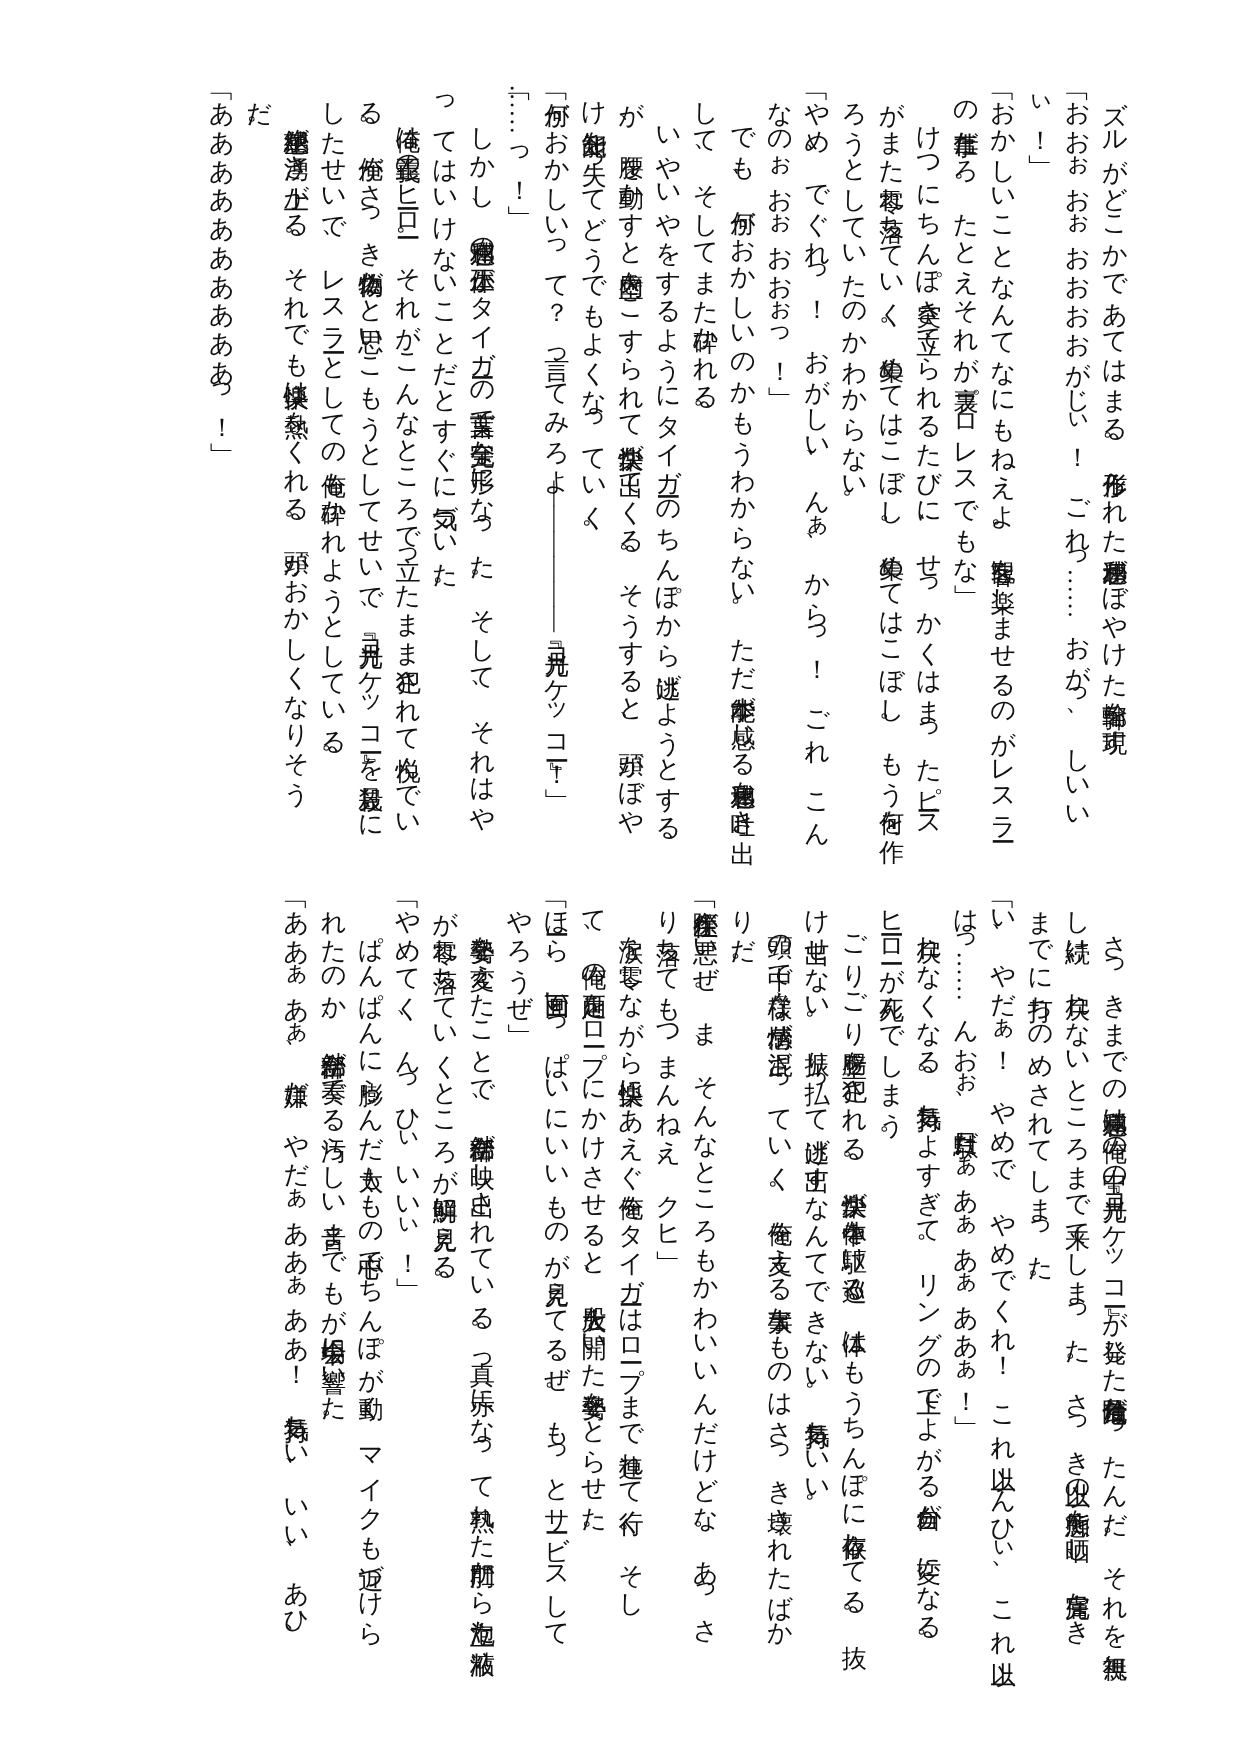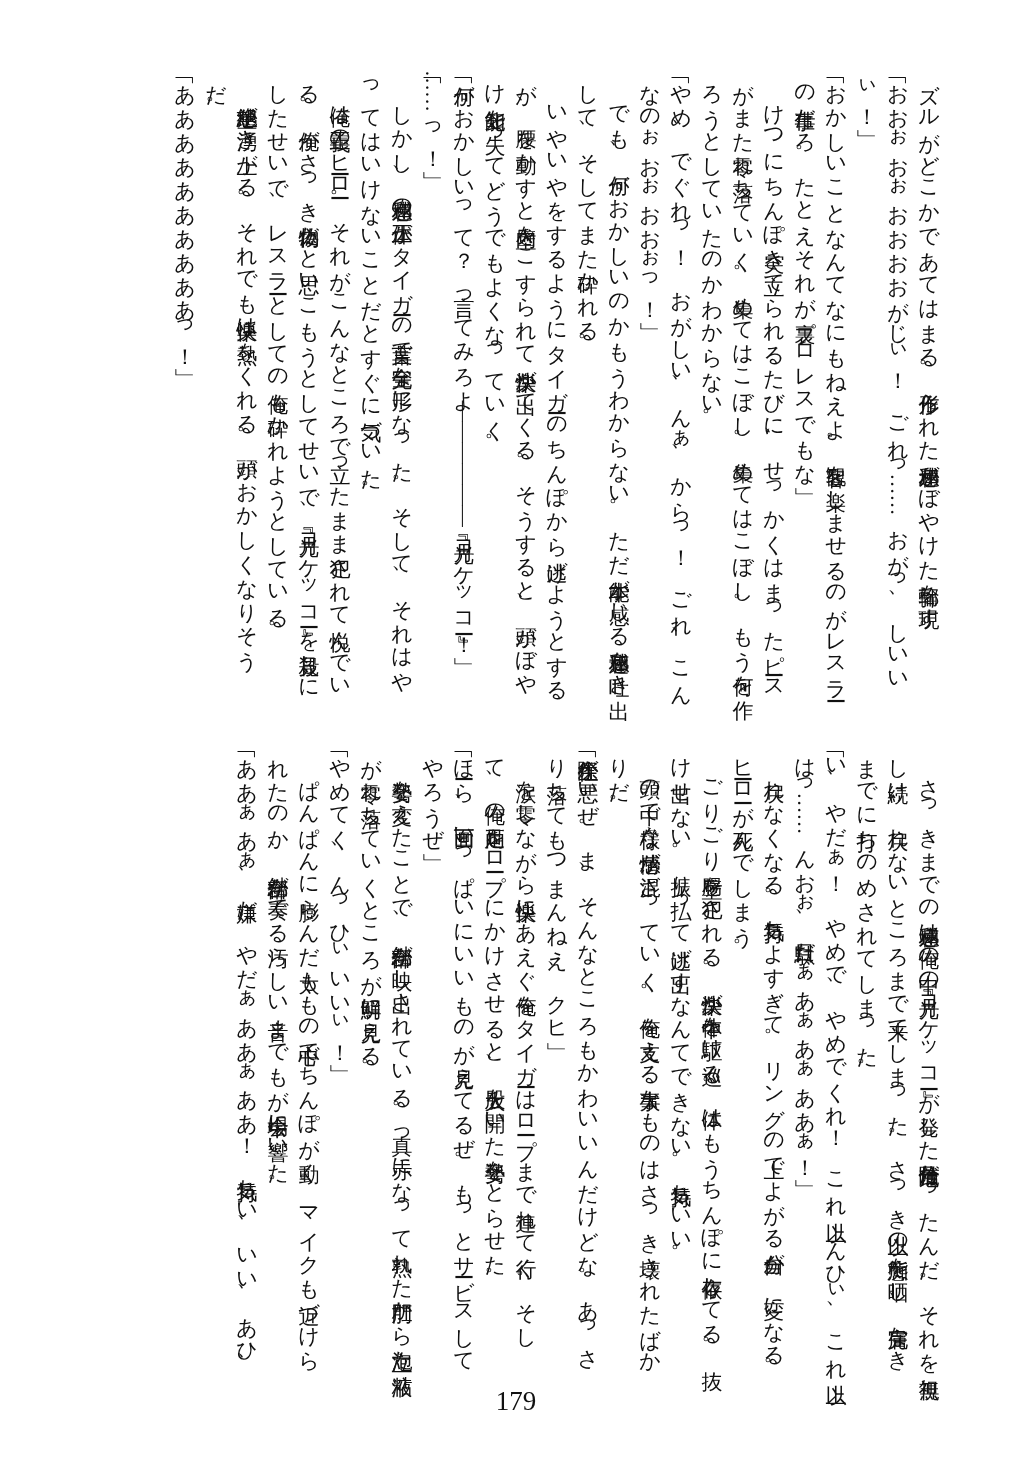--- a/index.html
+++ b/index.html
@@ -71,14 +71,13 @@
       <p>　ごりごり腸壁を犯される。快楽が体中を駆け巡る。体はもうちんぽに依存してる。抜け出せない。振り払って逃げ出すなんてできない。気持ちいい。</p>
       <p>　頭の中で様々な感情が混ざっていく。俺を支える大事なものはさっき壊されたばかりだ。</p>
       <p>「往生際が悪いぜ。ま、そんなところもかわいいんだけどな。あっさり落ちてもつまんねえ、クヒ」</p>
       <p>　涙を零しながら快楽にあえぐ俺をタイガーはロープまで連れて行く。そして、俺の両足をロープにかけさせると、大股を開いた姿勢をとらせた。</p>
       <p>「ほーら、画面いっぱいにいいものが見えてるぜ。もっとサービスしてやろうぜ」</p>
       <p>　姿勢を変えたことで、結合部が映し出されている。真っ赤になって熟れた肛門から泡立た粘液が零れ落ちていくところが鮮明に見える。</p>
       <p>「やめてく、んっひぃいいぃ！」</p>
       <p>　ぱんぱんに膨らんだ太ももの中心でちんぽが動く。マイクも近づけられたのか、結合部が奏でる汚らしい音までもが会場中に響いた。</p>
       <p>「ああぁあぁ、嫌だ、やだぁああぁああ！　気持ちい、いい、あひ、</p>
     </div>
-  <div class="page-number">179</div>
 </div>
 
 </body></html>

